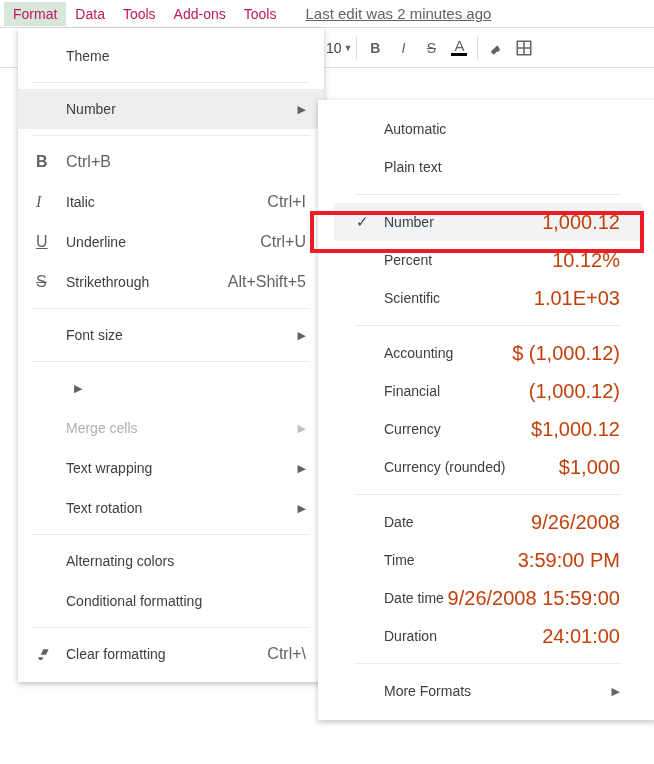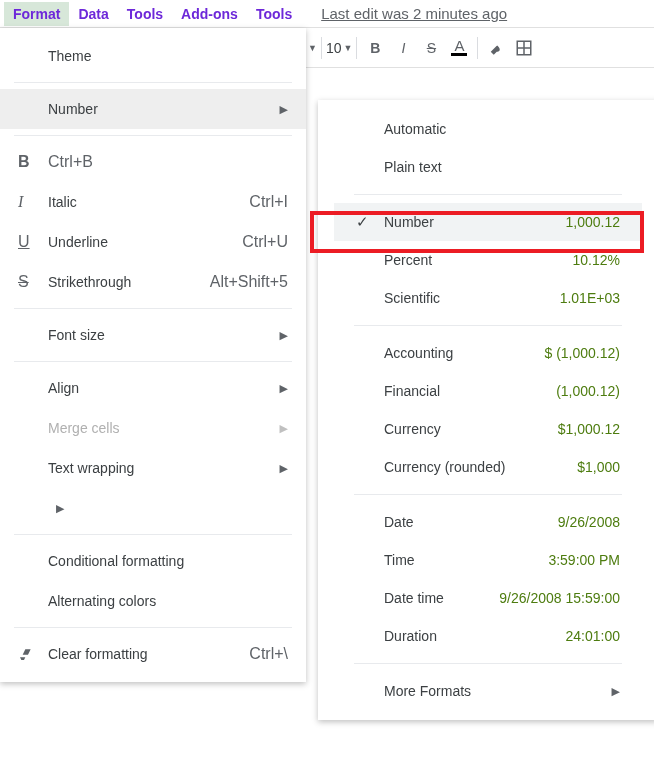--- a/index.html
+++ b/index.html
@@ -1,43 +1,43 @@
 <!DOCTYPE html>
 <html><head>
 <meta charset="utf-8">
 <style>
 * { margin: 0; padding: 0; box-sizing: border-box; }
 body { font-family: Arial, sans-serif; font-size: 14px; color: #3c4043; background: #fff; width: 654px; height: 764px; overflow: hidden; position: relative; }
 
 .menubar { display: flex; align-items: center; height: 28px; padding: 0 4px; border-bottom: 1px solid #e0e0e0; }
-.menubar-item { padding: 4px 9px; cursor: pointer; color: #6d28d9; font-size: 14px; font-weight: bold; }
+.menubar-item { padding: 4px 9px; cursor: pointer; color: #be185d; font-size: 14px; }
 .menubar-item.active { background: #d7e7d9; }
 .menubar-edit { margin-left: 20px; color: #5f6368; text-decoration: underline; font-size: 15px; cursor: pointer; }
 
 .toolbar { display: flex; align-items: center; height: 40px; padding: 0 8px; border-bottom: 1px solid #e0e0e0; }
 .toolbar-sep { width: 1px; height: 22px; background: #dadce0; margin: 0 4px; }
 .toolbar-btn { width: 28px; height: 28px; display: flex; align-items: center; justify-content: center; cursor: pointer; color: #5f6368; }
 .fs-box { display: flex; align-items: center; gap: 2px; font-size: 14px; color: #3c4043; }
 .dd-arrow { font-size: 9px; color: #5f6368; }
 
-.dropdown1 { position: absolute; top: 28px; left: 0; width: 306px; background: #fff; box-shadow: 0 2px 6px rgba(0,0,0,0.25); padding: 8px 0; z-index: 10; }
+.dropdown1 { position: absolute; top: 28px; left: 18px; width: 306px; background: #fff; box-shadow: 0 2px 6px rgba(0,0,0,0.25); padding: 8px 0; z-index: 10; }
 .d1-item { display: flex; align-items: center; height: 40px; padding: 0 18px 0 18px; cursor: pointer; position: relative; }
 .d1-item .icon-slot { width: 30px; display: flex; align-items: center; justify-content: flex-start; color: #5f6368; font-size: 16px; }
 .d1-item .label { flex: 1; color: #3c4043; font-size: 14px; }
 .d1-item .shortcut { color: #5f6368; font-size: 16px; }
 .d1-item .arrow { color: #5f6368; font-size: 11px; margin-left: 8px; }
 .d1-item.hovered { background: #eeeeee; }
 .d1-item.disabled .label { color: #b0b0b0; }
 .d1-sep { height: 1px; background: #e8eaed; margin: 6px 14px; }
 
 .dropdown2 { position: absolute; top: 100px; left: 318px; width: 340px; background: #fff; box-shadow: 0 2px 6px rgba(0,0,0,0.25); padding: 10px 16px; z-index: 20; }
 .d2-item { display: flex; align-items: center; height: 38px; padding: 0 22px 0 22px; cursor: pointer; position: relative; }
 .d2-item .check-slot { width: 28px; display: flex; align-items: center; font-size: 15px; color: #3c4043; }
 .d2-item .lab { flex: 1; color: #3c4043; font-size: 14px; }
-.d2-item .ex { color: #4d7c0f; font-size: 14px; text-align: right; }
+.d2-item .ex { color: #c2410c; font-size: 20px; text-align: right; }
 .d2-item .arrow { color: #5f6368; font-size: 11px; margin-left: 8px; }
 .d2-sep { height: 1px; background: #e8eaed; margin: 8px 20px; }
 .d2-item.selected { background: #f1f3f4; }
 
 .highlight-box { position: absolute; top: 211px; left: 310px; width: 334px; height: 42px; border: 4px solid #ec1c24; z-index: 30; pointer-events: none; }
 
 .text-underline { text-decoration: underline; }
 .bold { font-weight: bold; }
 .italic { font-style: italic; }
 .strike { text-decoration: line-through; }
@@ -122,45 +122,45 @@
   </div>
   <div class="d1-sep"></div>
   <div class="d1-item">
     <span class="icon-slot"></span>
     <span class="label">Font size</span>
     <span class="arrow">▶</span>
   </div>
   <div class="d1-sep"></div>
   <div class="d1-item">
     <span class="icon-slot"></span>
-    <span class="label">Align</span>
     <span class="arrow">▶</span>
   </div>
   <div class="d1-item disabled">
     <span class="icon-slot"></span>
     <span class="label">Merge cells</span>
     <span class="arrow" style="color:#c0c0c0;">▶</span>
   </div>
   <div class="d1-item">
     <span class="icon-slot"></span>
     <span class="label">Text wrapping</span>
     <span class="arrow">▶</span>
   </div>
   <div class="d1-item">
     <span class="icon-slot"></span>
-    <span class="arrow">▶</span>
-  </div>
-  <div class="d1-sep"></div>
+    <span class="label">Text rotation</span>
+    <span class="arrow">▶</span>
+  </div>
+  <div class="d1-sep"></div>
+  <div class="d1-item">
+    <span class="icon-slot"></span>
+    <span class="label">Alternating colors</span>
+  </div>
   <div class="d1-item">
     <span class="icon-slot"></span>
     <span class="label">Conditional formatting</span>
-  </div>
-  <div class="d1-item">
-    <span class="icon-slot"></span>
-    <span class="label">Alternating colors</span>
   </div>
   <div class="d1-sep"></div>
   <div class="d1-item">
     <span class="icon-slot">
       <svg width="16" height="16" viewBox="0 0 24 24" fill="#5f6368">
           <path d="M6 6l12 12M3 17h8l-2 4H5l-2-4zm8-12h8l-4 8h-8l4-8z"></path>
         </svg>
     </span>
     <span class="label">Clear formatting</span>
     <span class="shortcut">Ctrl+\</span>

